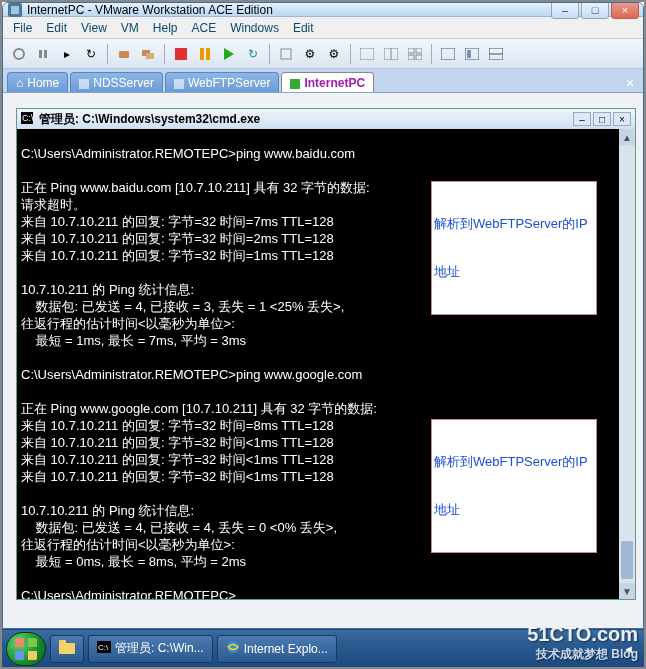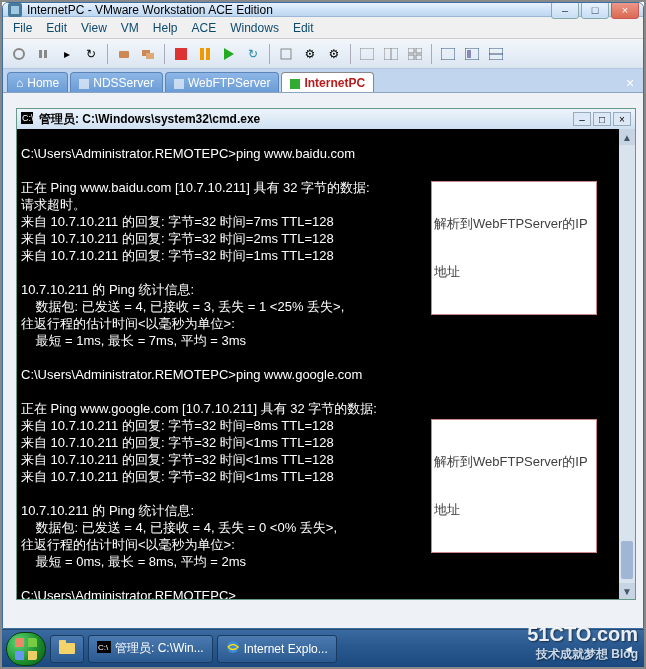--- a/index.html
+++ b/index.html
@@ -18,39 +18,39 @@
 
 .menubar { height:22px; background:#f0f0f0; display:flex; align-items:center; gap:14px; padding:0 10px; font-size:12px; color:#0c4a6e; border-bottom:1px solid #ccc; }
 .menubar span { cursor:default; }
 
 .toolbar { height:30px; background:linear-gradient(to bottom,#f3f7fc,#dbe5f1); border-bottom:1px solid #b5c7df; display:flex; align-items:center; padding:0 6px; gap:4px; }
 .tbtn { width:20px; height:20px; border-radius:3px; display:flex; align-items:center; justify-content:center; font-size:12px; }
 .tdiv { width:1px; height:20px; background:#aab; margin:0 2px; }
 
 .tabstrip { height:24px; background:#c2d5ee; border-bottom:1px solid #8ca4c2; display:flex; align-items:flex-end; padding:0 4px; gap:2px; font-size:12px; position:relative; }
 .tab { height:20px; padding:0 8px; background:linear-gradient(to bottom,#8db6e6,#6b9cd6); color:#fff; border-radius:4px 4px 0 0; display:flex; align-items:center; gap:4px; border:1px solid #5a85b8; border-bottom:none; }
-.tab.active { background:#fff; color:#b91c1c; font-weight:bold; border-color:#888; }
+.tab.active { background:#fff; color:#a21caf; font-weight:bold; border-color:#888; }
 .tab .dot { width:10px; height:10px; }
 .tabclose { margin-left:auto; width:18px; height:18px; color:#fff; display:flex; align-items:center; justify-content:center; font-size:14px; }
 
 
 .cmd { position:absolute; top:108px; left:16px; right:10px; height:492px; border:1px solid #698; }
 .cmd-title { height:20px; background:linear-gradient(to bottom,#eef4fb,#cfe0f2); display:flex; align-items:center; font-size:12px; padding:0 4px; color:#000; }
 .cmd-title .icon { width:14px; height:14px; margin-right:4px; }
 .cmd-title .t { flex:1;font-weight:bold; }
 .cmd-title .btns { display:flex; gap:2px; }
 .cmd-title .b { width:18px; height:14px; background:#dce8f5; border:1px solid #9ab; font-size:10px; display:flex; align-items:center; justify-content:center; }
 .cmd-body { background:#000; color:#fff; font-family:"NSimSun","SimSun","Courier New",monospace; font-size:13px; line-height:17px; padding:16px 4px; height:calc(100% - 20px); position:relative; white-space:pre; overflow:hidden; }
 .cmd-body .scroll { position:absolute; right:0; top:0; bottom:0; width:16px; background:#d9e3ee; }
 .cmd-body .scroll .thumb { position:absolute; left:2px; right:2px; bottom:20px; height:38px; background:#9fb7d4; border-radius:2px; }
 .cmd-body .scroll .arr { position:absolute; left:0; right:0; height:16px; background:#c6d4e4; display:flex; align-items:center; justify-content:center; font-size:10px; color:#456; }
 .cmd-body .scroll .arr.up { top:0; }
 .cmd-body .scroll .arr.dn { bottom:0; }
 
-.annot { position:absolute; background:#fff; color:#404040; border:1px solid #c88; font-size:13px; font-family:"SimSun",sans-serif; padding:2px 2px; line-height:16px; }
+.annot { position:absolute; background:#fff; color:#1d4ed8; border:1px solid #c88; font-size:13px; font-family:"SimSun",sans-serif; padding:2px 2px; line-height:16px; }
 
 
 .taskbar { position:absolute; left:2px; right:2px; bottom:2px; height:38px; background:linear-gradient(to bottom,#3a6aa0 0%,#2a5a90 40%,#1a4a80 100%); display:flex; align-items:center; padding:0 4px; gap:4px; border-top:1px solid #2a4a70; }
 .start { width:40px; height:34px; border-radius:17px; background:radial-gradient(circle at 30% 30%,#5ad672,#1a8a2a 60%,#0a5a1a); border:1px solid #0a3a0a; display:flex; align-items:center; justify-content:center; }
 .start .orb { width:22px; height:22px; position:relative; }
 .start .orb span { position:absolute; width:9px; height:9px; }
 .start .orb .r { background:#e86; top:0; left:0; border-radius:2px 0 0 0; }
 .start .orb .g { background:#7c4; top:0; right:0; border-radius:0 2px 0 0; }
 .start .orb .b { background:#69e; bottom:0; left:0; border-radius:0 0 0 2px; }
 .start .orb .y { background:#ec6; bottom:0; right:0; border-radius:0 0 2px 0; }

